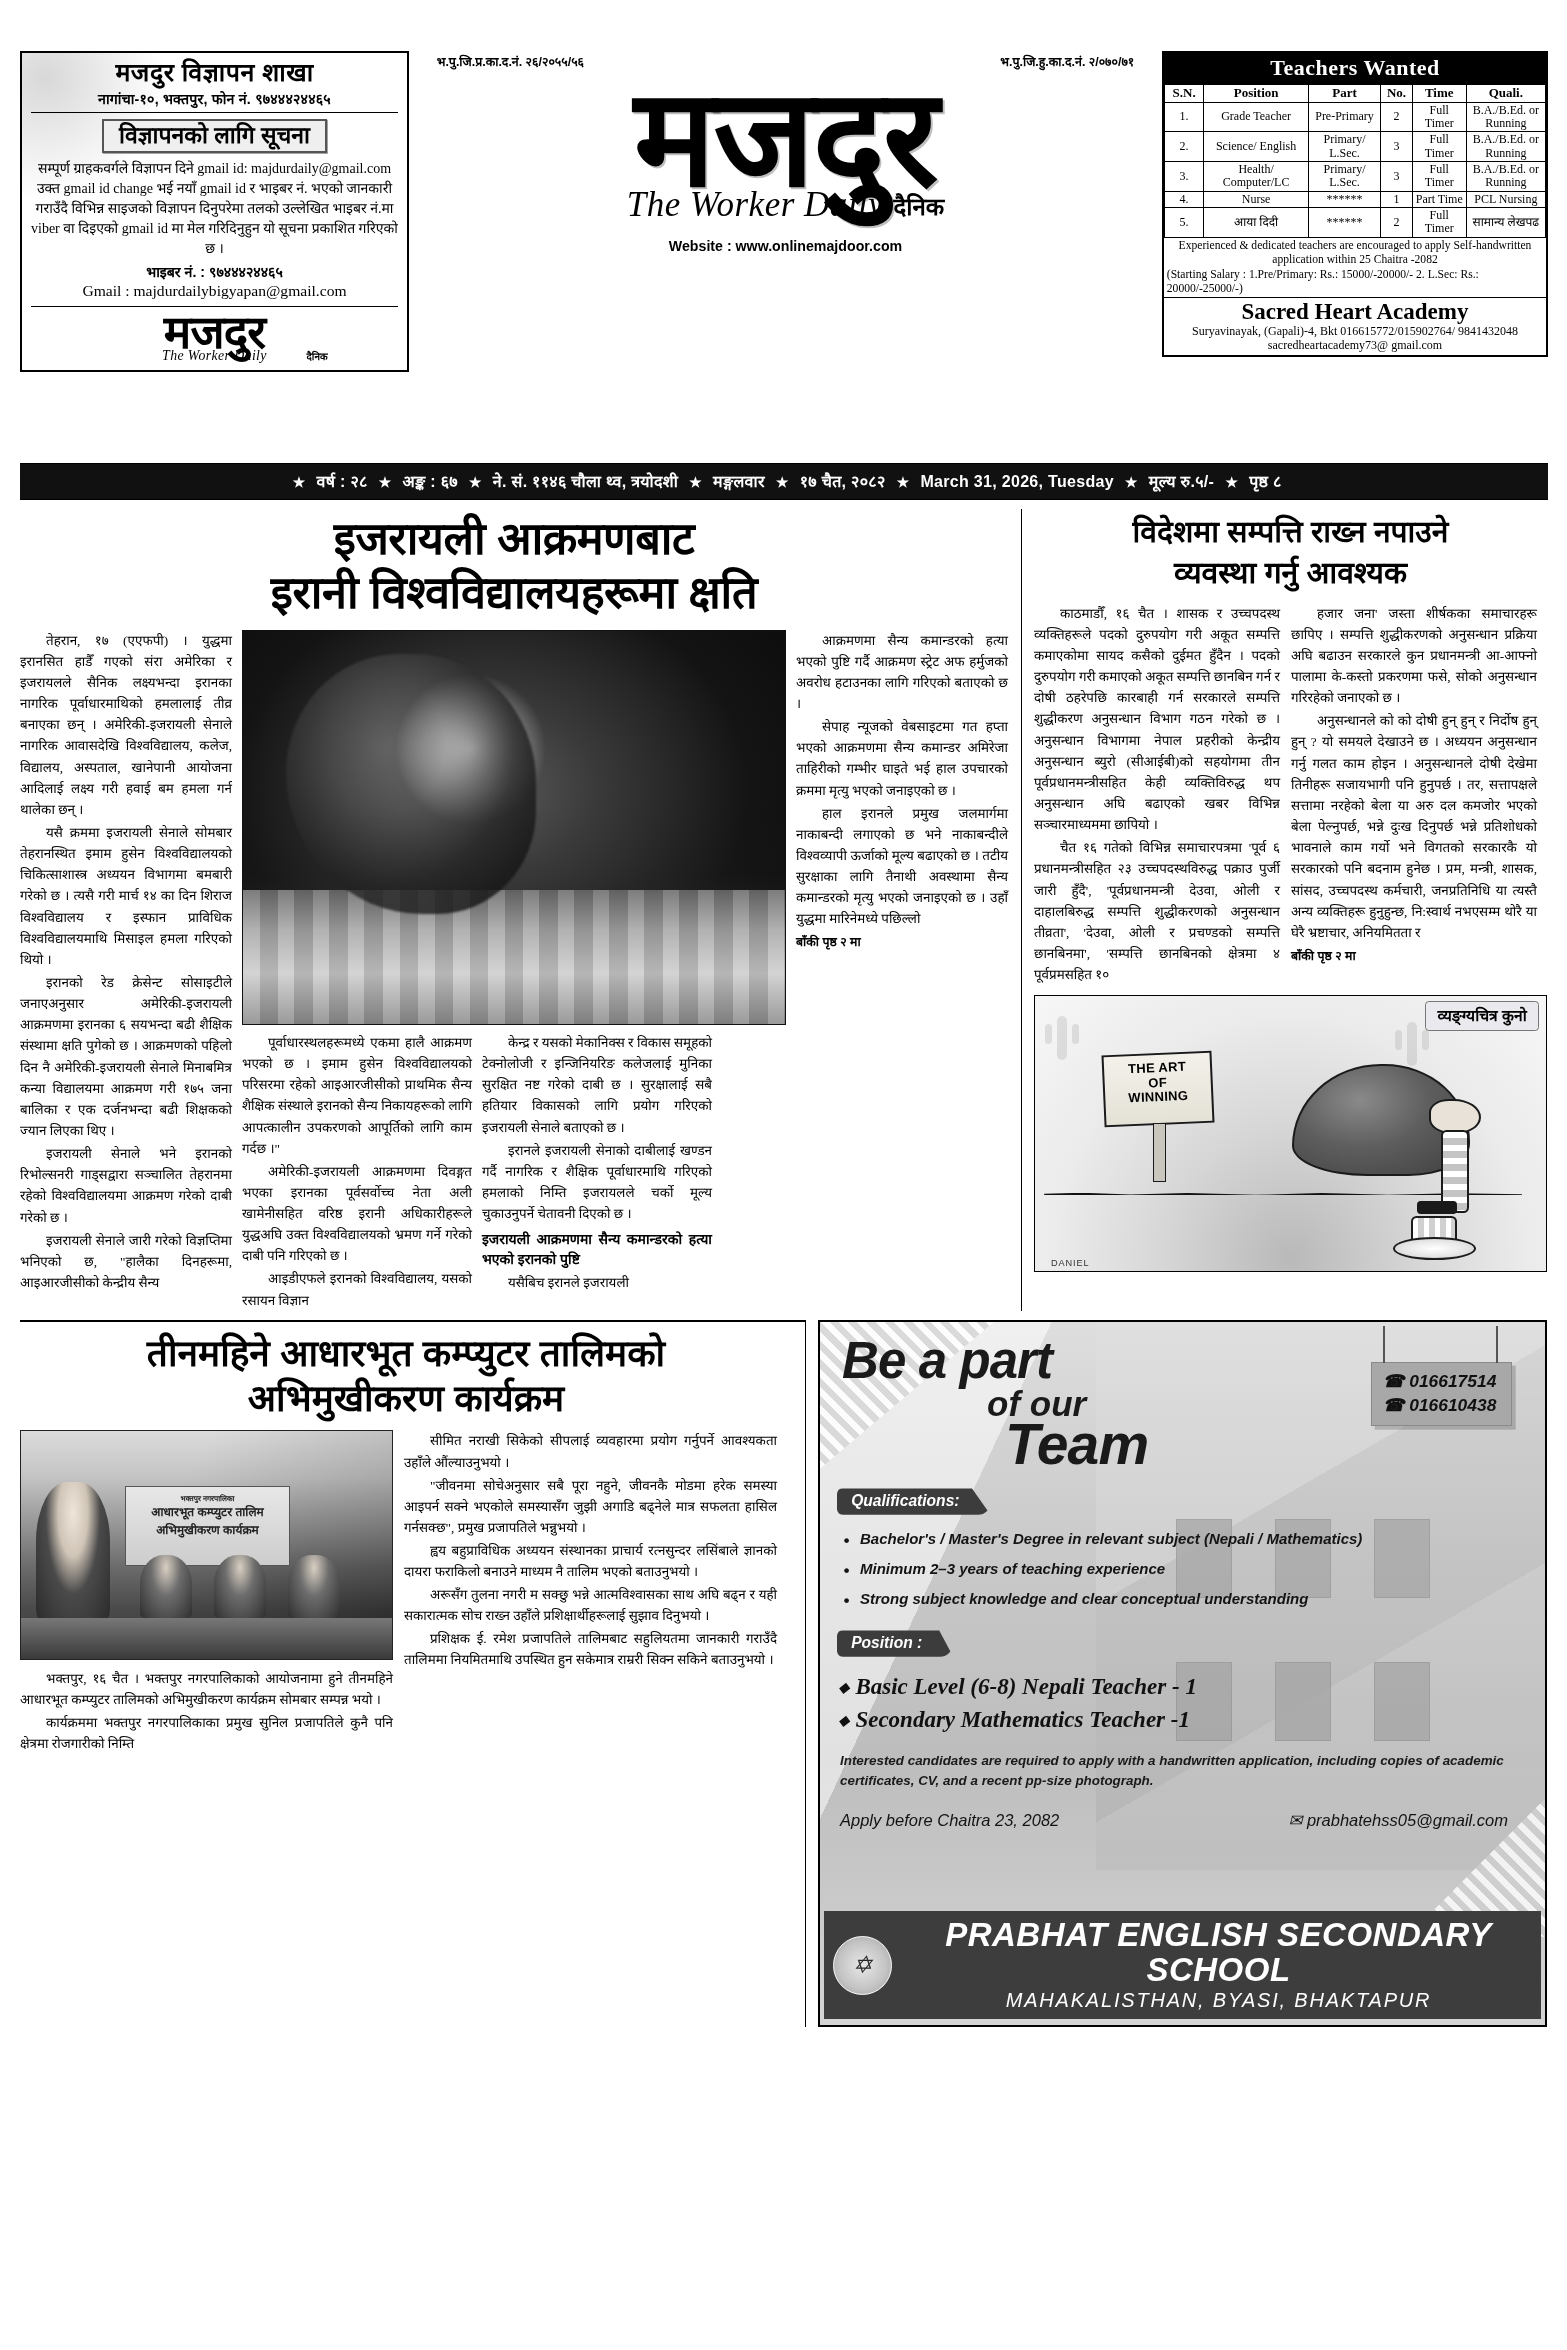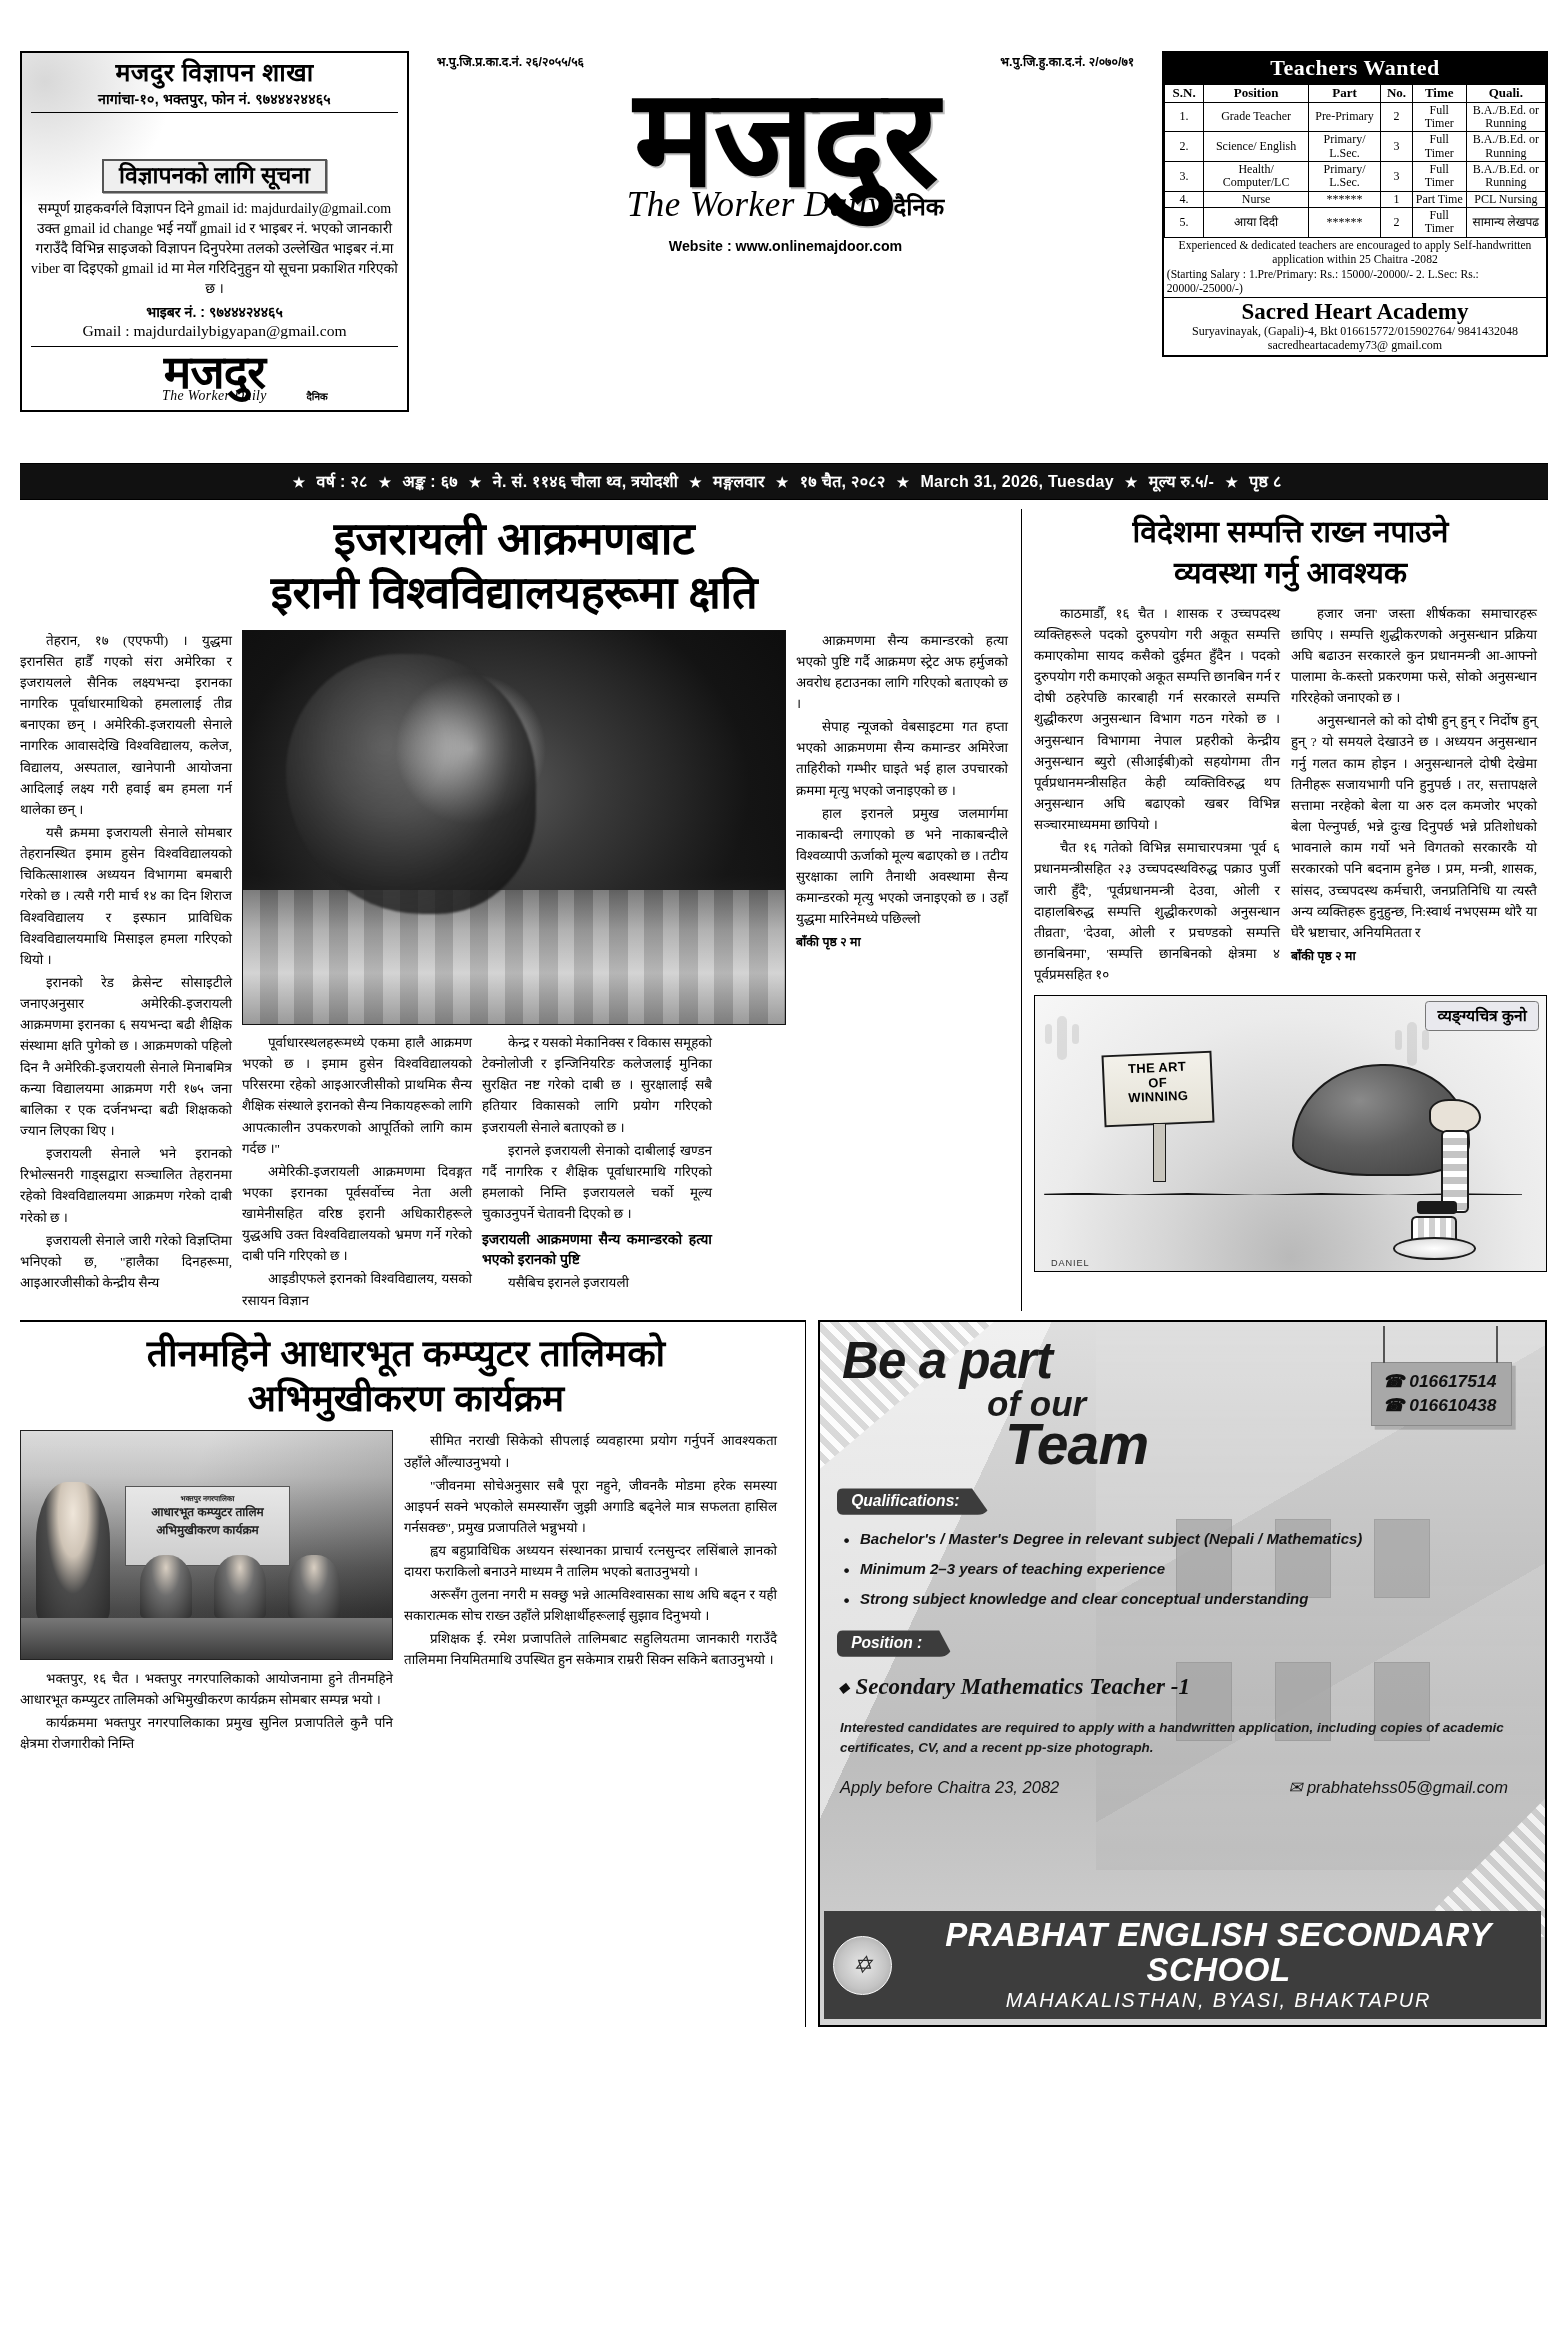--- a/index.html
+++ b/index.html
@@ -67,21 +67,20 @@
   .ad-left .boxed-title {
     display: inline-block;
     border: 2px solid #555;
     background: #efefef;
     font-family: "Liberation Sans", sans-serif;
     font-weight: bold;
     font-size: 23px;
     padding: 0.9px 14.7px 2.8px 14.7px;
     line-height: 1.15;
     box-shadow: 0.9px 0.9px 0 #999;
-    margin-top: 40px;
   }
   .ad-left .body {
     font-size: 14px;
     line-height: 1.42;
     margin-top: 6.4px;
     text-align: center;
     font-family: "Liberation Serif", serif;
   }
   .ad-left .viber {
     font-family: "Liberation Sans", sans-serif;
@@ -1068,20 +1067,21 @@
 
         <div class="pb-tag">Qualifications:</div>
         <ul class="pb-list">
           <li>Bachelor's / Master's Degree in relevant subject (Nepali / Mathematics)</li>
           <li>Minimum 2–3 years of teaching experience</li>
           <li>Strong subject knowledge and clear conceptual understanding</li>
         </ul>
 
         <div class="pb-tag">Position :</div>
         <div class="pb-pos">
+          <div>Basic Level (6-8) Nepali Teacher  - 1</div>
           <div>Secondary Mathematics Teacher -1</div>
         </div>
 
         <div class="pb-note">Interested candidates are required to apply with a handwritten application, including copies of academic certificates, CV, and a recent pp-size photograph.</div>
 
         <div class="pb-apply">
           <span>Apply before Chaitra 23, 2082</span>
           <span>
             <span>✉</span>
             <span>prabhatehss05@gmail.com</span>

